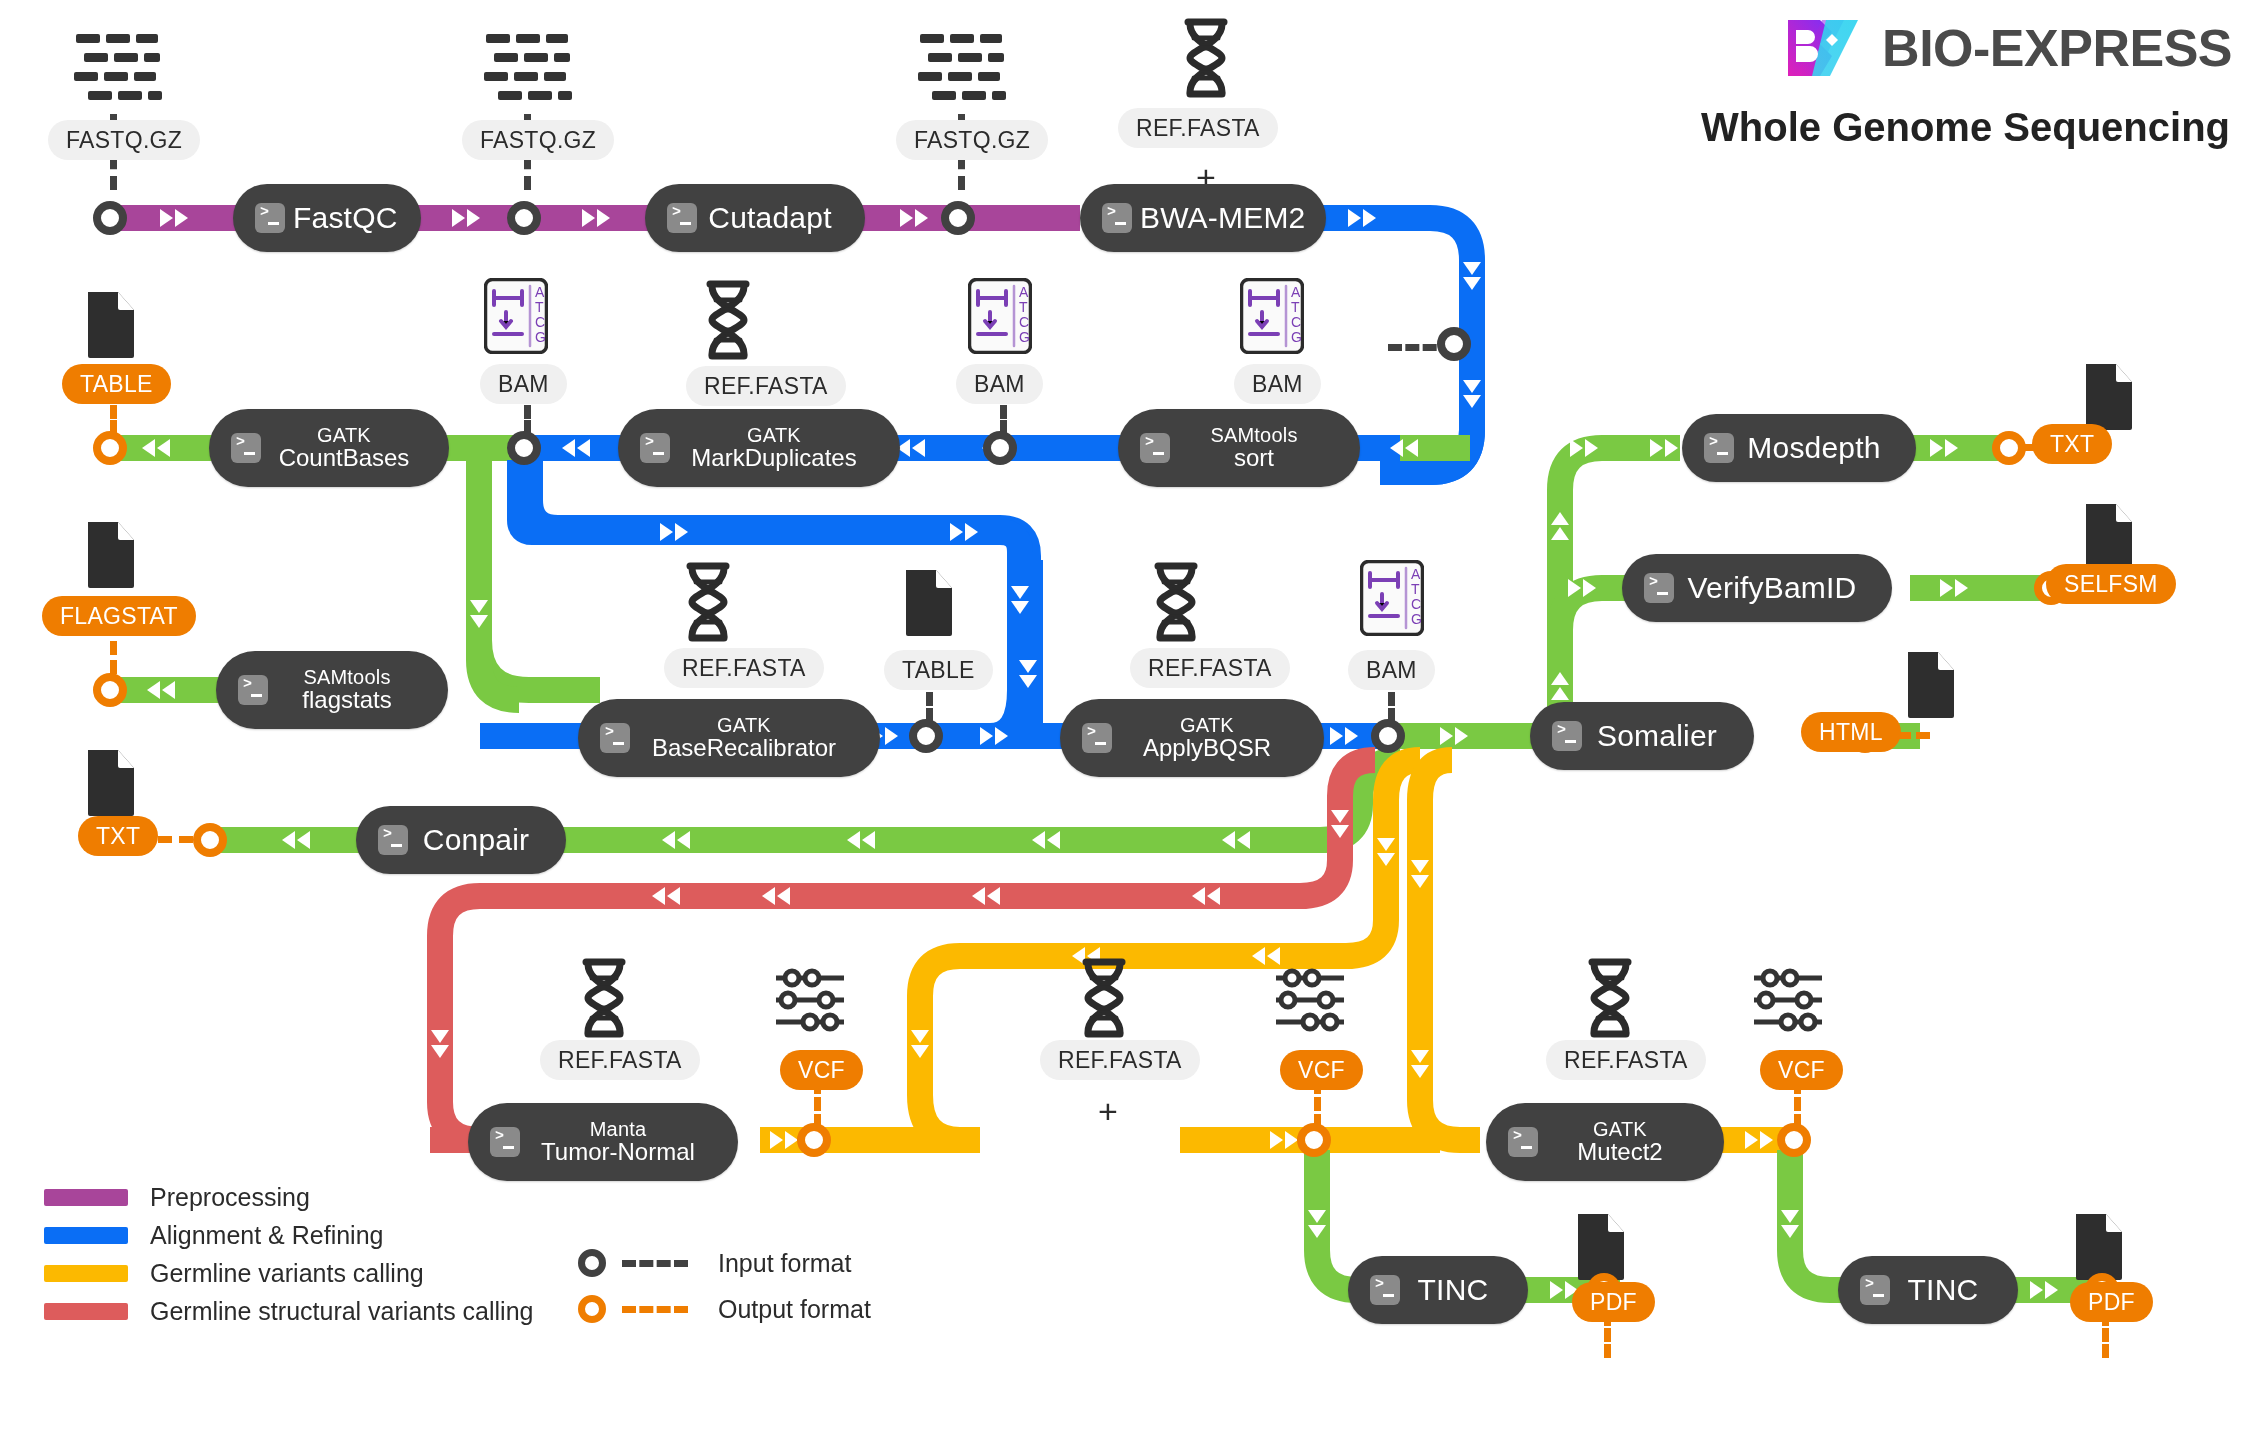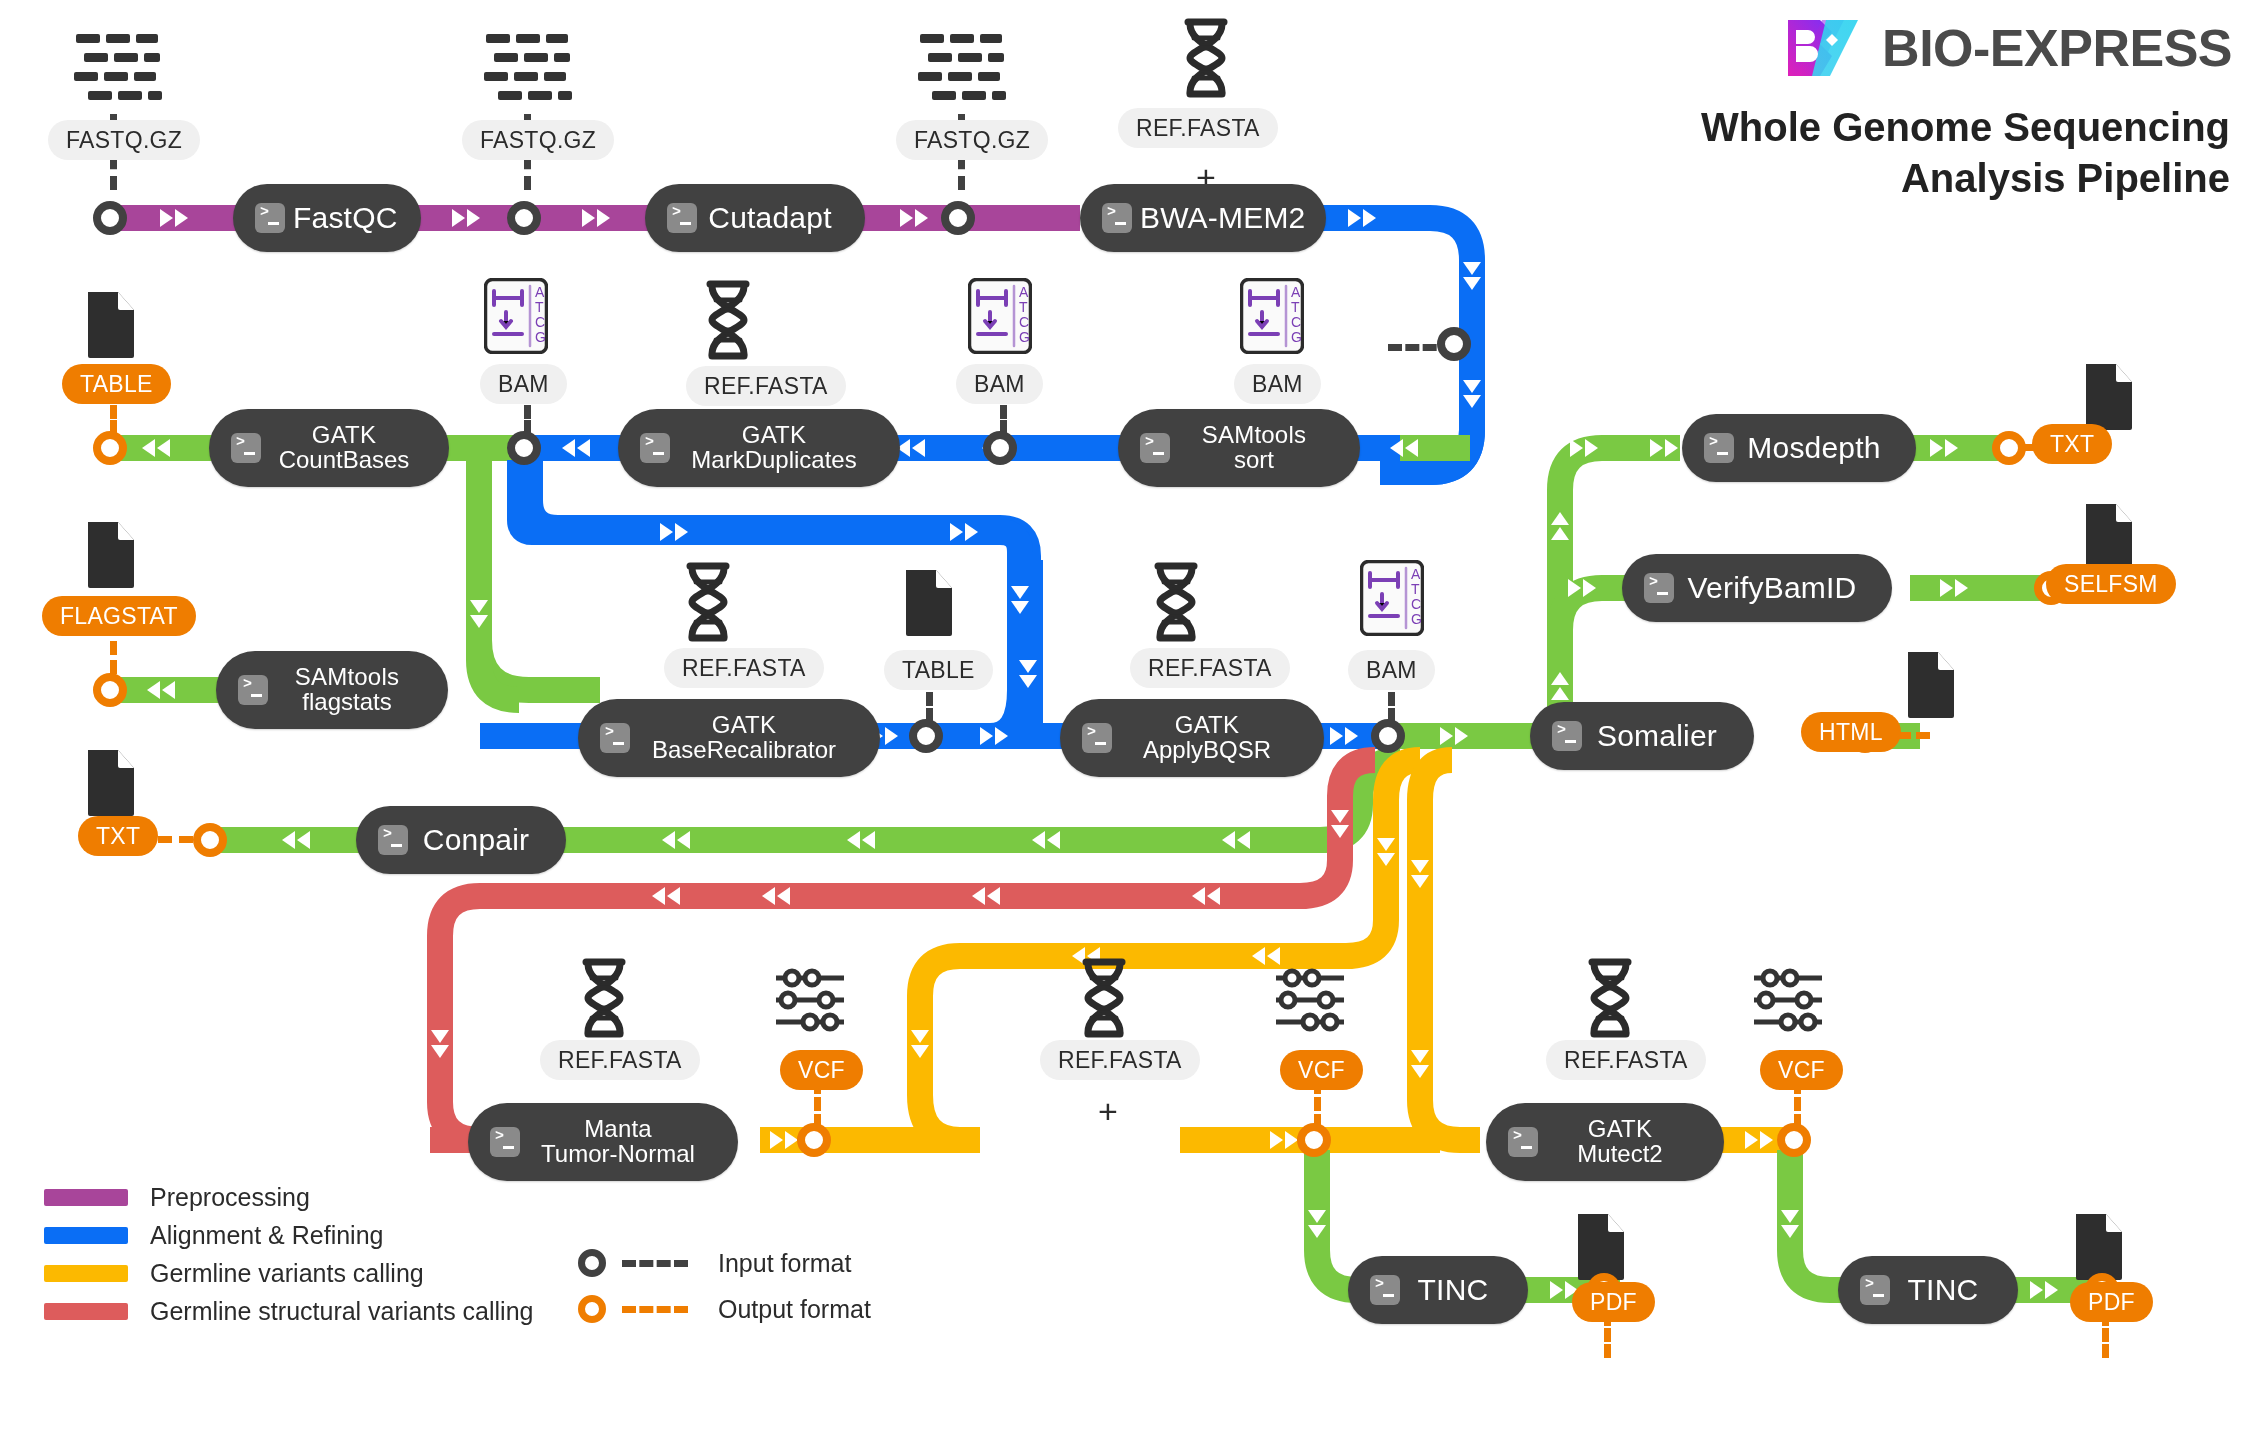--- a/index.html
+++ b/index.html
@@ -27,21 +27,21 @@
   }
   .node .term::before {
     content:">"; position:absolute; left:5px; top:1px; font-size:15px;
     font-family:"Liberation Mono", monospace; color:#fff; font-weight:700;
   }
   .node .term::after {
     content:""; position:absolute; left:13px; top:19px; width:11px; height:3px; background:#fff;
   }
   .node .labels { display:flex; flex-direction:column; line-height:1.04; flex:1 1 auto; text-align:center;}
   .node .l1 { font-size:30px; font-weight:400; letter-spacing:.2px; }
-  .node .two-l1 { font-size:24px; }
+  .node .two-l1 { font-size:20px; }
   .node .l2 { font-size:24px; font-weight:400; }
 
   
   .chip {
     position:absolute; border-radius:22px; height:40px; padding:0 18px;
     display:flex; align-items:center; justify-content:center;
     font-size:23px; white-space:nowrap; letter-spacing:.3px;
   }
   .chip.input  { background:#f0f0f0; color:#2b2b2b; }
   .chip.output { background:#ef7d00; color:#ffffff; font-weight:400; }
@@ -250,21 +250,20 @@
       <path d="M40,2 H60 L72,2 L44,58 H26 Z" fill="url(#gB)" opacity=".9"></path>
       <path d="M10,12 H22 a7,7 0 0 1 0,14 H10 Z M10,28 H24 a7,7 0 0 1 0,16 H10 Z" fill="#fff"></path>
       <path d="M40,22 l6,-6 l6,6 l-6,6 Z" fill="#fff"></path>
     </svg>
   </span>
   <span class="wordmark">BIO-EXPRESS</span>
 </div>
 
 <div id="title">
   <div>Whole Genome Sequencing</div>
-  <div>Analysis Pipeline</div>
 </div>
 
 <div class="ico" style="left:74px;top:32px">
   <svg width="88" height="70" viewBox="0 0 88 70" fill="#333">
     <rect x="2" y="2" width="24" height="9" rx="2"></rect>
         <rect x="32" y="2" width="24" height="9" rx="2"></rect>
         <rect x="62" y="2" width="22" height="9" rx="2"></rect>
     <rect x="10" y="21" width="24" height="9" rx="2"></rect>
         <rect x="40" y="21" width="24" height="9" rx="2"></rect>
         <rect x="70" y="21" width="16" height="9" rx="2"></rect>

